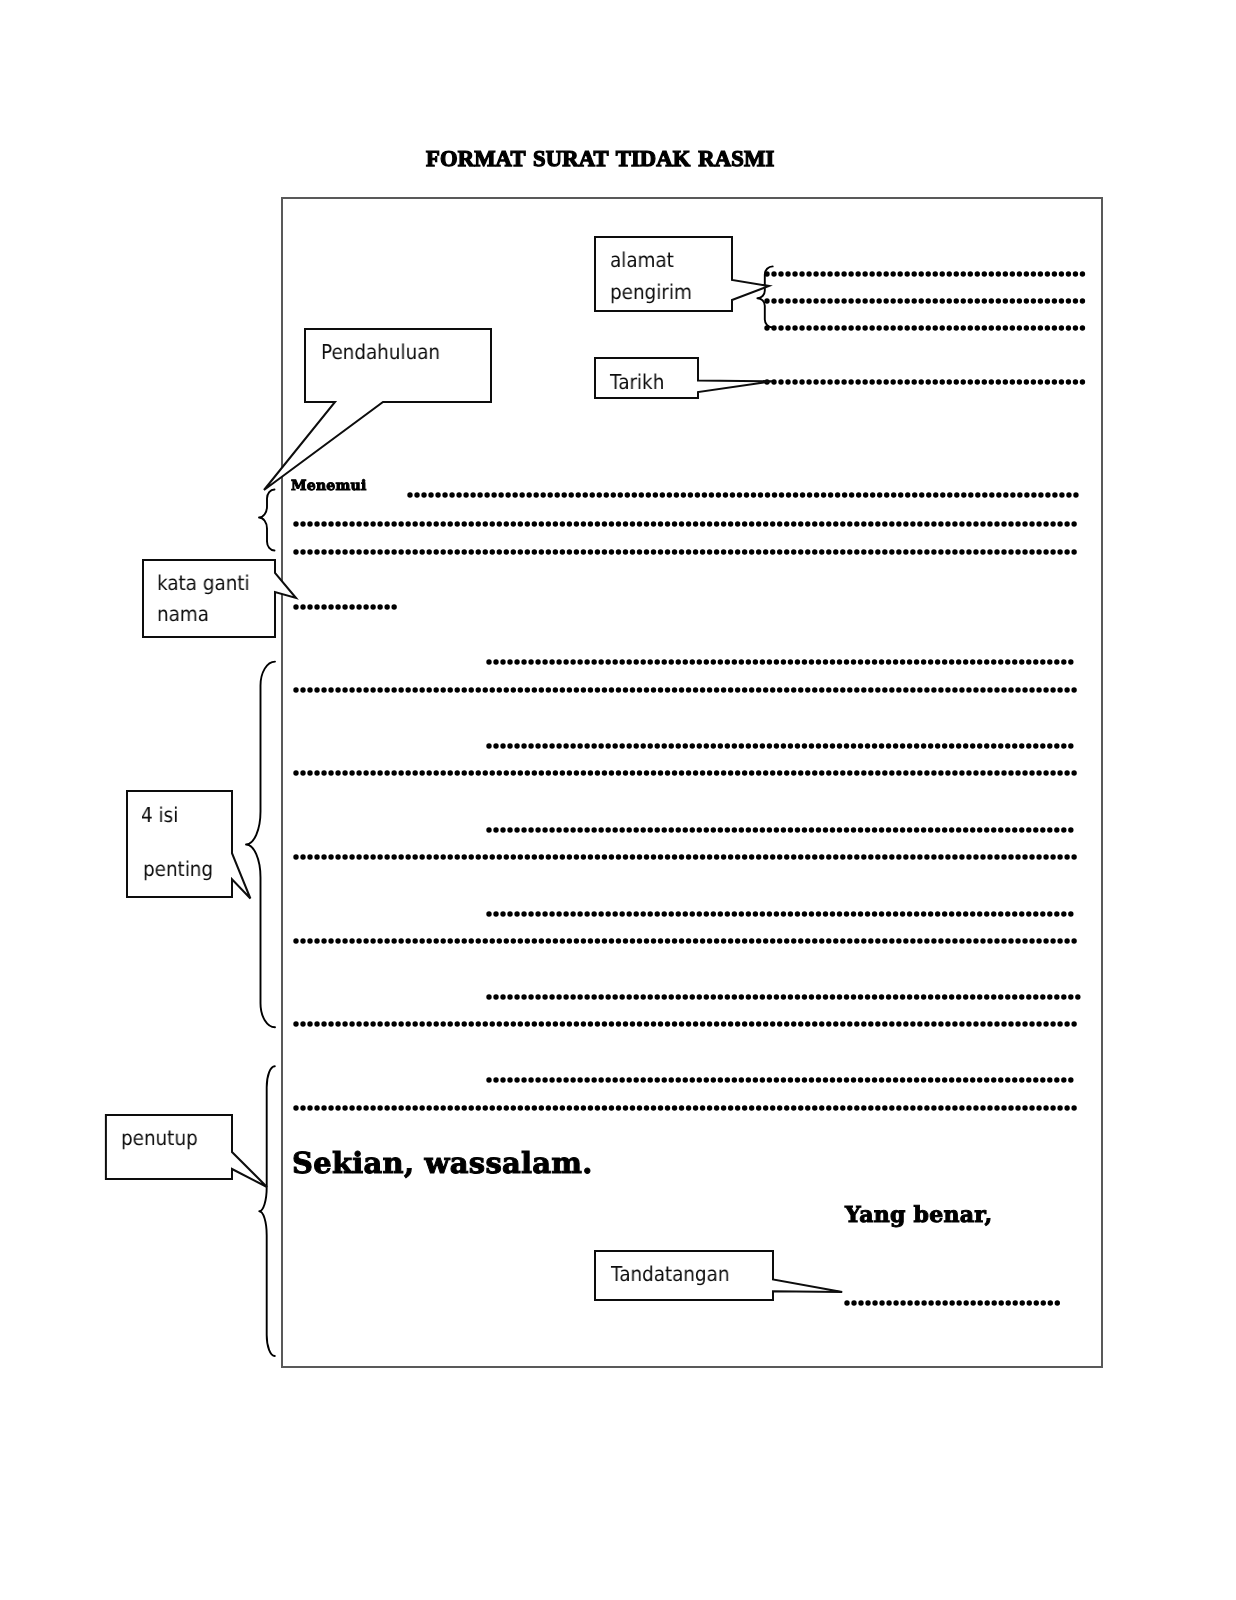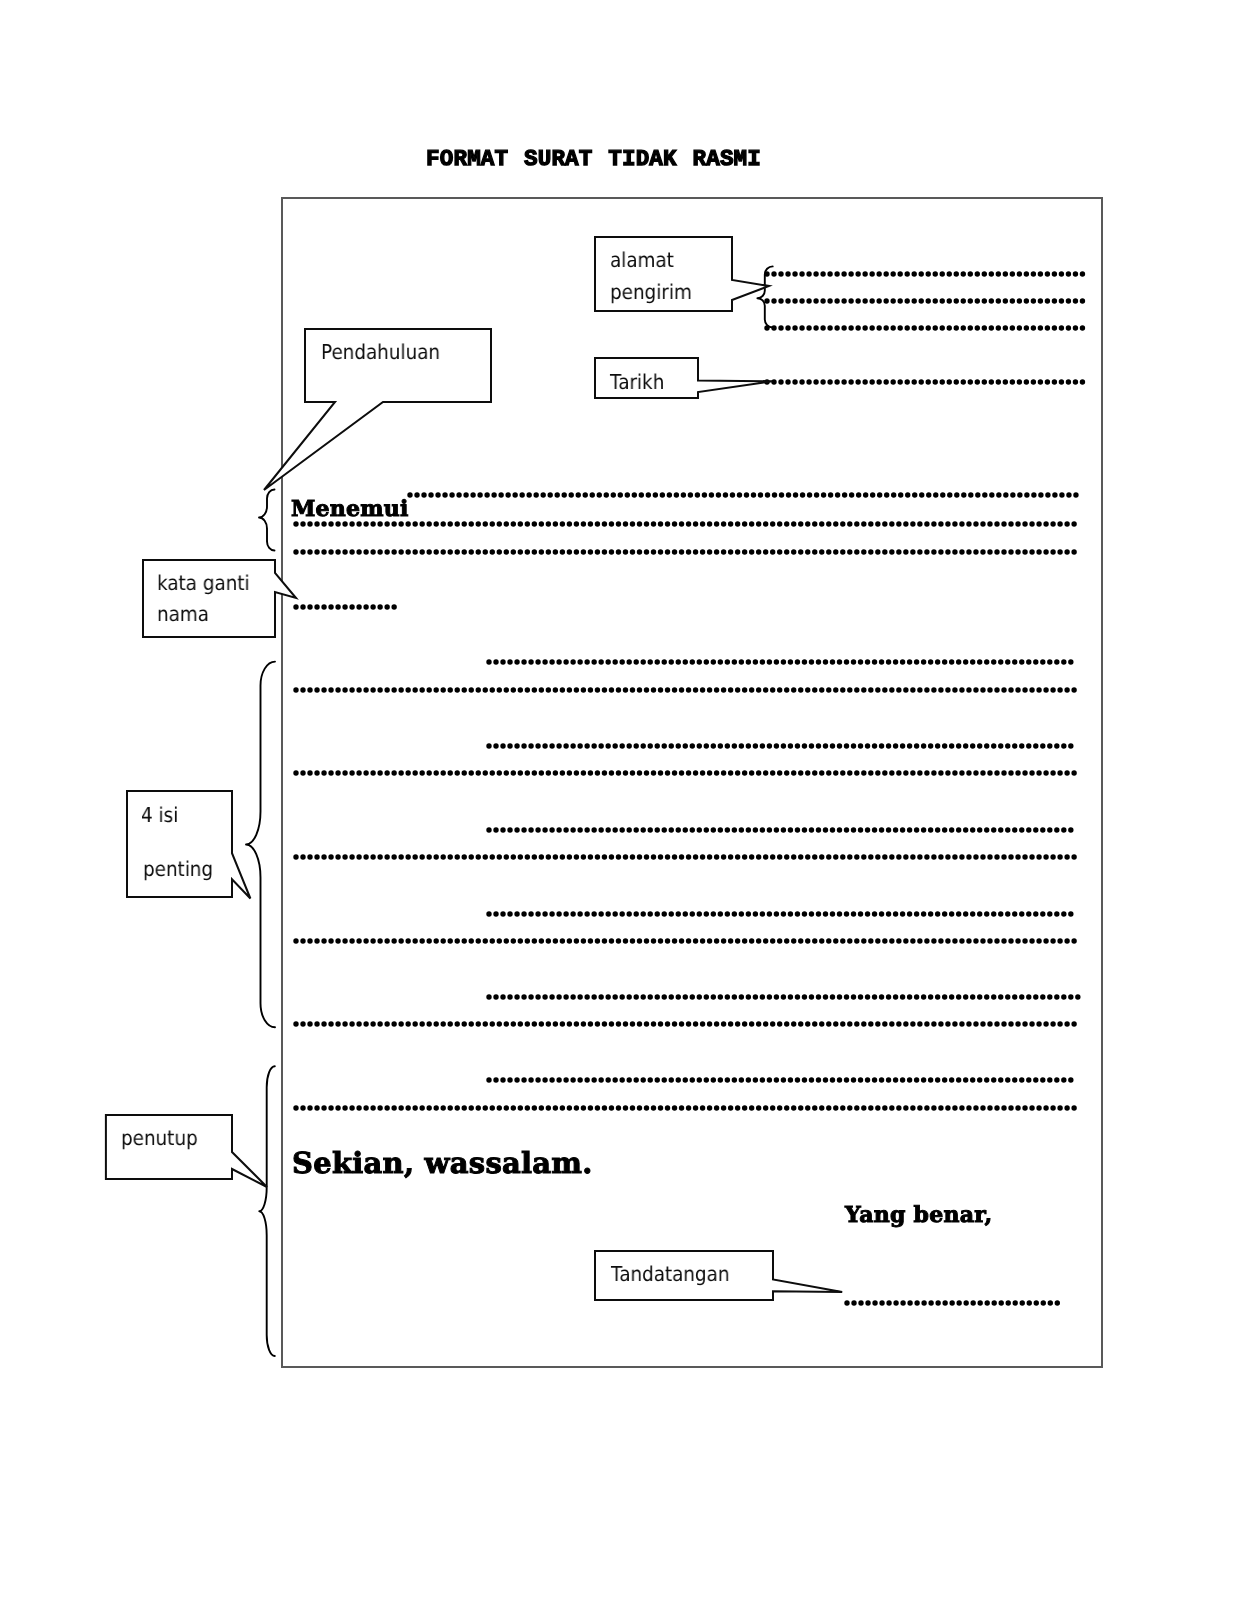--- a/index.html
+++ b/index.html
@@ -1,21 +1,21 @@
 <!DOCTYPE html>
 <html><head>
 <meta charset="utf-8">
 <title>FORMAT SURAT TIDAK RASMI</title>
 <style>
   html,body{margin:0;padding:0;background:#ffffff;}
   body{width:1236px;height:1600px;overflow:hidden;position:relative;
        font-family:"DejaVu Sans",sans-serif;-webkit-font-smoothing:antialiased;text-rendering:geometricPrecision;}
   #stage{position:absolute;left:0;top:0;width:1236px;height:1600px;}
   #art{position:absolute;left:0;top:0;width:1236px;height:1600px;}
-  .doc-title{position:absolute;font-family:Liberation Mono, monospace;font-weight:bold;
+  .doc-title{position:absolute;font-family:Liberation Serif, serif;font-weight:bold;
       color:#000;white-space:pre;-webkit-text-stroke:1.25px #000;
       transform:translateZ(0);will-change:transform;}
   .letter-text{position:absolute;font-family:"DejaVu Serif",serif;font-weight:bold;
       color:#000;white-space:pre;-webkit-text-stroke:1.0px #000;letter-spacing:0.25px;
       transform:translateZ(0);will-change:transform;}
   .callout-text{position:absolute;font-family:"DejaVu Sans",sans-serif;
       color:#0d0d0d;white-space:pre;font-weight:400;font-size:20.5px;
       transform:scaleX(0.895) translateZ(0);transform-origin:left top;
       will-change:transform;}
 </style>
@@ -78,21 +78,21 @@
     <path d="M 127,791 L 232,791 L 232,853.2 L 250.4,898.5 L 232,879.2 L 232,897 L 127,897 Z"></path>
 
     <path d="M 105.9,1114.9 L 232,1114.9 L 232,1152 L 267,1187 L 232,1169 L 232,1179 L 105.9,1179 Z"></path>
 
     <path d="M 595,1251 L 773,1251 L 773,1279.5 L 842.2,1291.9 L 773,1291.3 L 773,1300 L 595,1300 Z"></path>
   </g>
 </svg>
 
 <div class="doc-title" style="left:426px;top:146px;font-size:22.6px;letter-spacing:0.15px;word-spacing:2.0px;white-space:normal;">FORMAT  SURAT TIDAK RASMI</div>
 
-<div class="letter-text" style="left:291px;top:496px;font-size:22px;">Menemui</div>
+<div class="letter-text" style="left:291px;top:478px;font-size:14px;">Menemui</div>
 
 <div class="letter-text" style="left:292px;top:1146px;font-size:29px;">Sekian, wassalam.</div>
 
 <div class="letter-text" style="left:845px;top:1202px;font-size:22px;text-align:center;">Yang benar,</div>
 
 <div class="callout-text" style="left:610px;top:248px;">alamat</div>
 <div class="callout-text" style="left:610px;top:280px;">pengirim</div>
 
 <div class="callout-text" style="left:610px;top:370px;">Tarikh</div>
 

